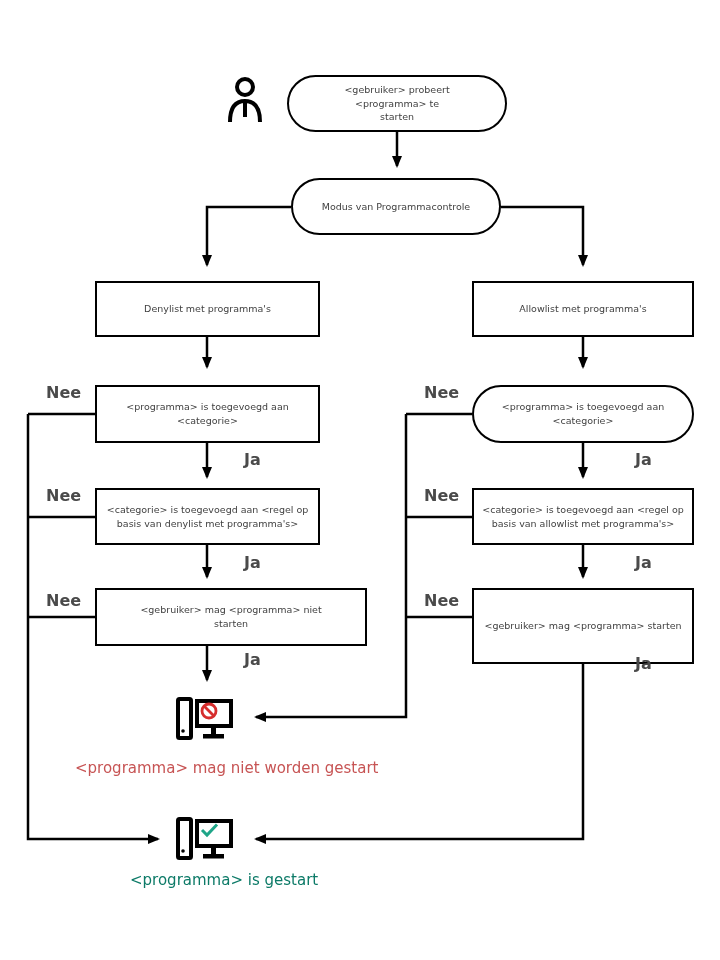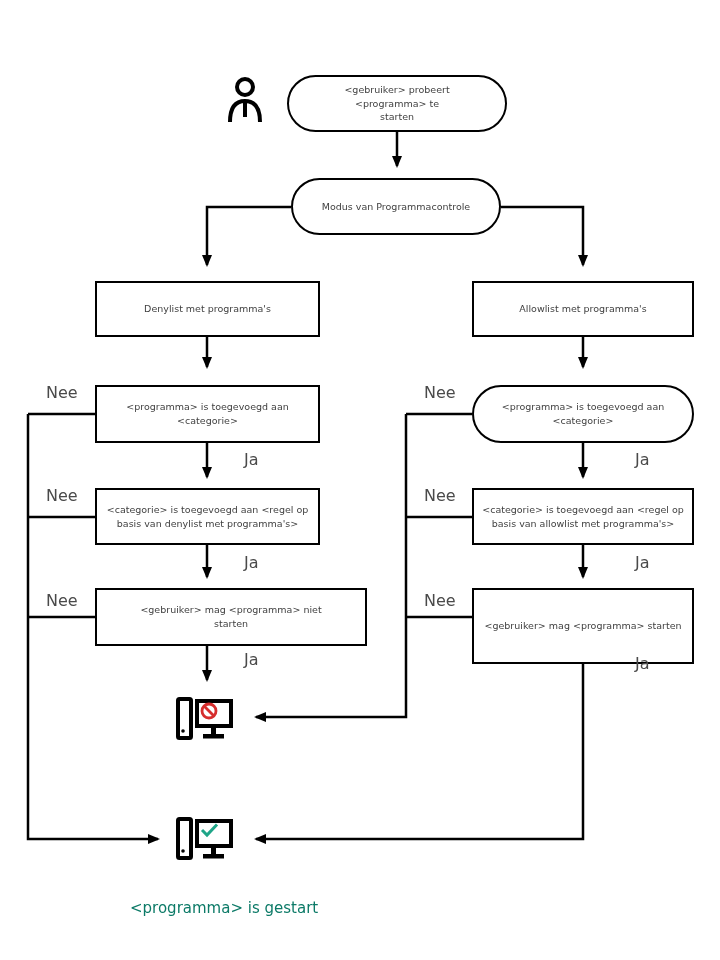--- a/index.html
+++ b/index.html
@@ -17,24 +17,24 @@
     font-family:"DejaVu Sans","Liberation Sans",sans-serif;
   }
   #wires{position:absolute;left:0;top:0;width:720px;height:960px;}
   .node{
     position:absolute;display:flex;align-items:center;justify-content:center;
     text-align:center;border:2.5px solid var(--line);background:#fff;
     color:var(--node-text);font-size:9.5px;line-height:1.45;box-sizing:border-box;
     white-space:pre-line;padding:0 5px;
   }
   .stadium{border-radius:29px;padding:0 20px;}
-  .lbl{position:absolute;font-size:16px;color:var(--label-text);}
+  .lbl{position:absolute;font-size:16px;color:var(--label-text);font-weight:bold;}
   .outcome{position:absolute;font-size:15px;}
   .outcome.blocked{color:var(--blocked-text);}
-  .outcome.started{color:var(--started-text);margin-top:28px;}
+  .outcome.started{color:var(--started-text);}
   .icon{position:absolute;}
 </style>
 </head>
 <body>
 
 <div id="canvas">
 
   <svg id="wires" viewBox="0 0 720 960" xmlns="http://www.w3.org/2000/svg">
     <defs>
       <marker id="arr" markerUnits="userSpaceOnUse" markerWidth="14" markerHeight="12" refX="10" refY="5" orient="auto">
@@ -115,20 +115,21 @@
     <circle cx="7" cy="34" r="1.8" fill="#000"></circle>
     <rect x="21" y="4" width="34" height="25" fill="#fff" stroke="#000" stroke-width="4"></rect>
     <rect x="35" y="29" width="5" height="8" fill="#000"></rect>
     <rect x="27" y="37" width="21" height="4.5" fill="#000"></rect>
     <g>
       <circle cx="33" cy="14" r="7" fill="none" stroke="var(--blocked-icon)" stroke-width="2.8"></circle>
       <line x1="28.3" y1="9.3" x2="37.7" y2="18.7" stroke="var(--blocked-icon)" stroke-width="2.8"></line>
     </g>
   </svg>
 
+  <div class="outcome blocked" style="left:75px;top:759px">&lt;programma&gt; mag niet worden gestart</div>
 
   <svg class="icon" style="left:176px;top:817px" width="57" height="46" viewBox="0 0 57 46">
     <rect x="2" y="2" width="13" height="39" rx="1.5" fill="#fff" stroke="#000" stroke-width="4"></rect>
     <circle cx="7" cy="34" r="1.8" fill="#000"></circle>
     <rect x="21" y="4" width="34" height="25" fill="#fff" stroke="#000" stroke-width="4"></rect>
     <rect x="35" y="29" width="5" height="8" fill="#000"></rect>
     <rect x="27" y="37" width="21" height="4.5" fill="#000"></rect>
     <polyline points="26,13 31,18 41,7.5" fill="none" stroke="var(--started-icon)" stroke-width="3"></polyline>
   </svg>
 

